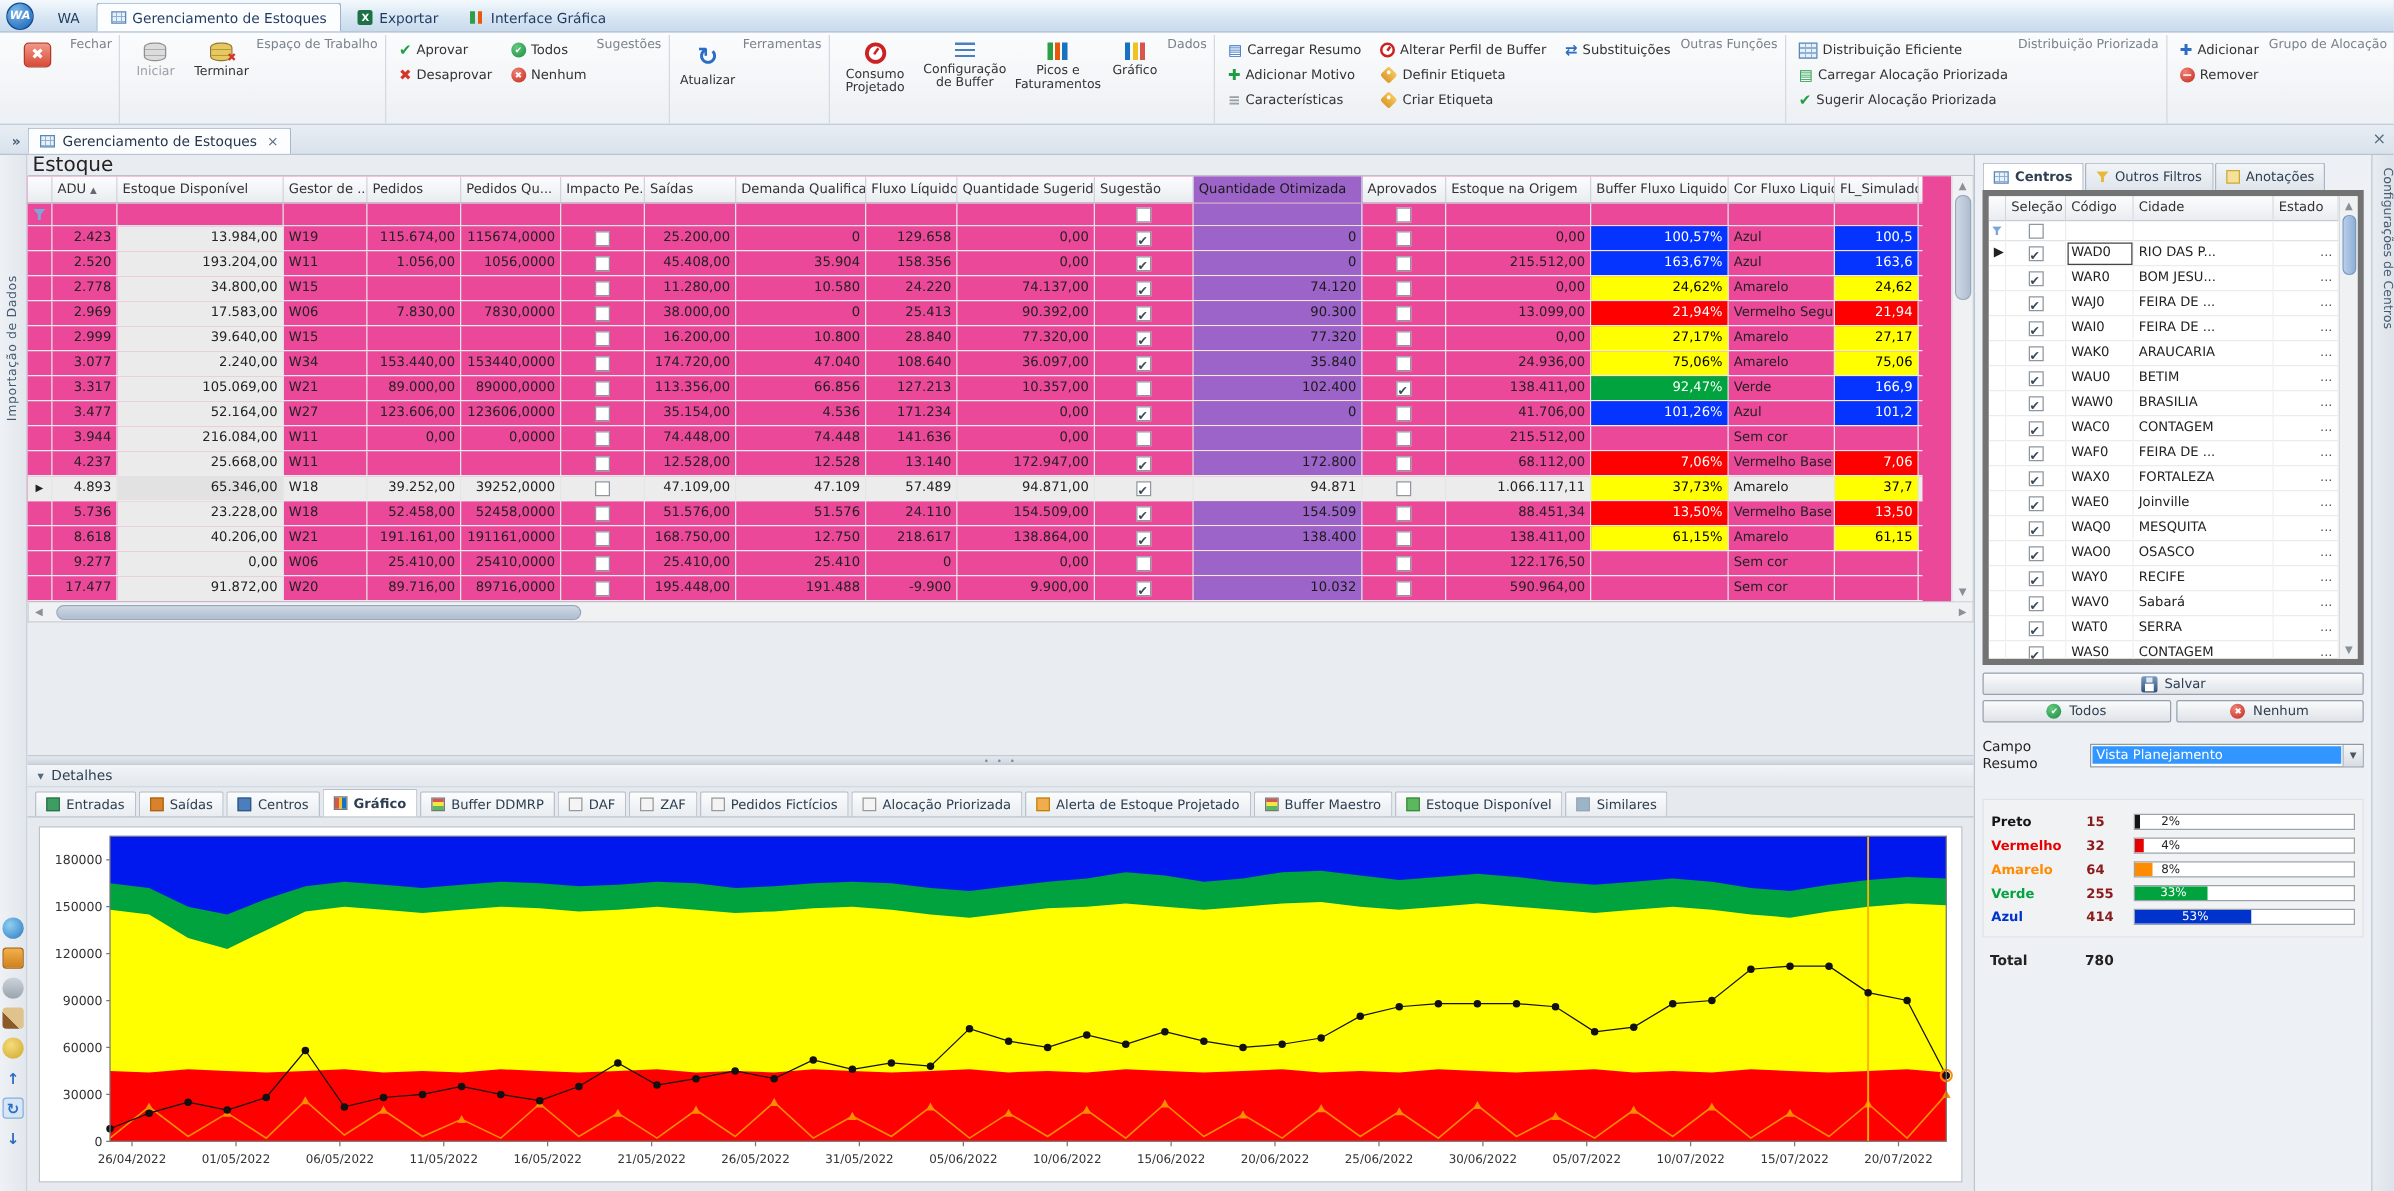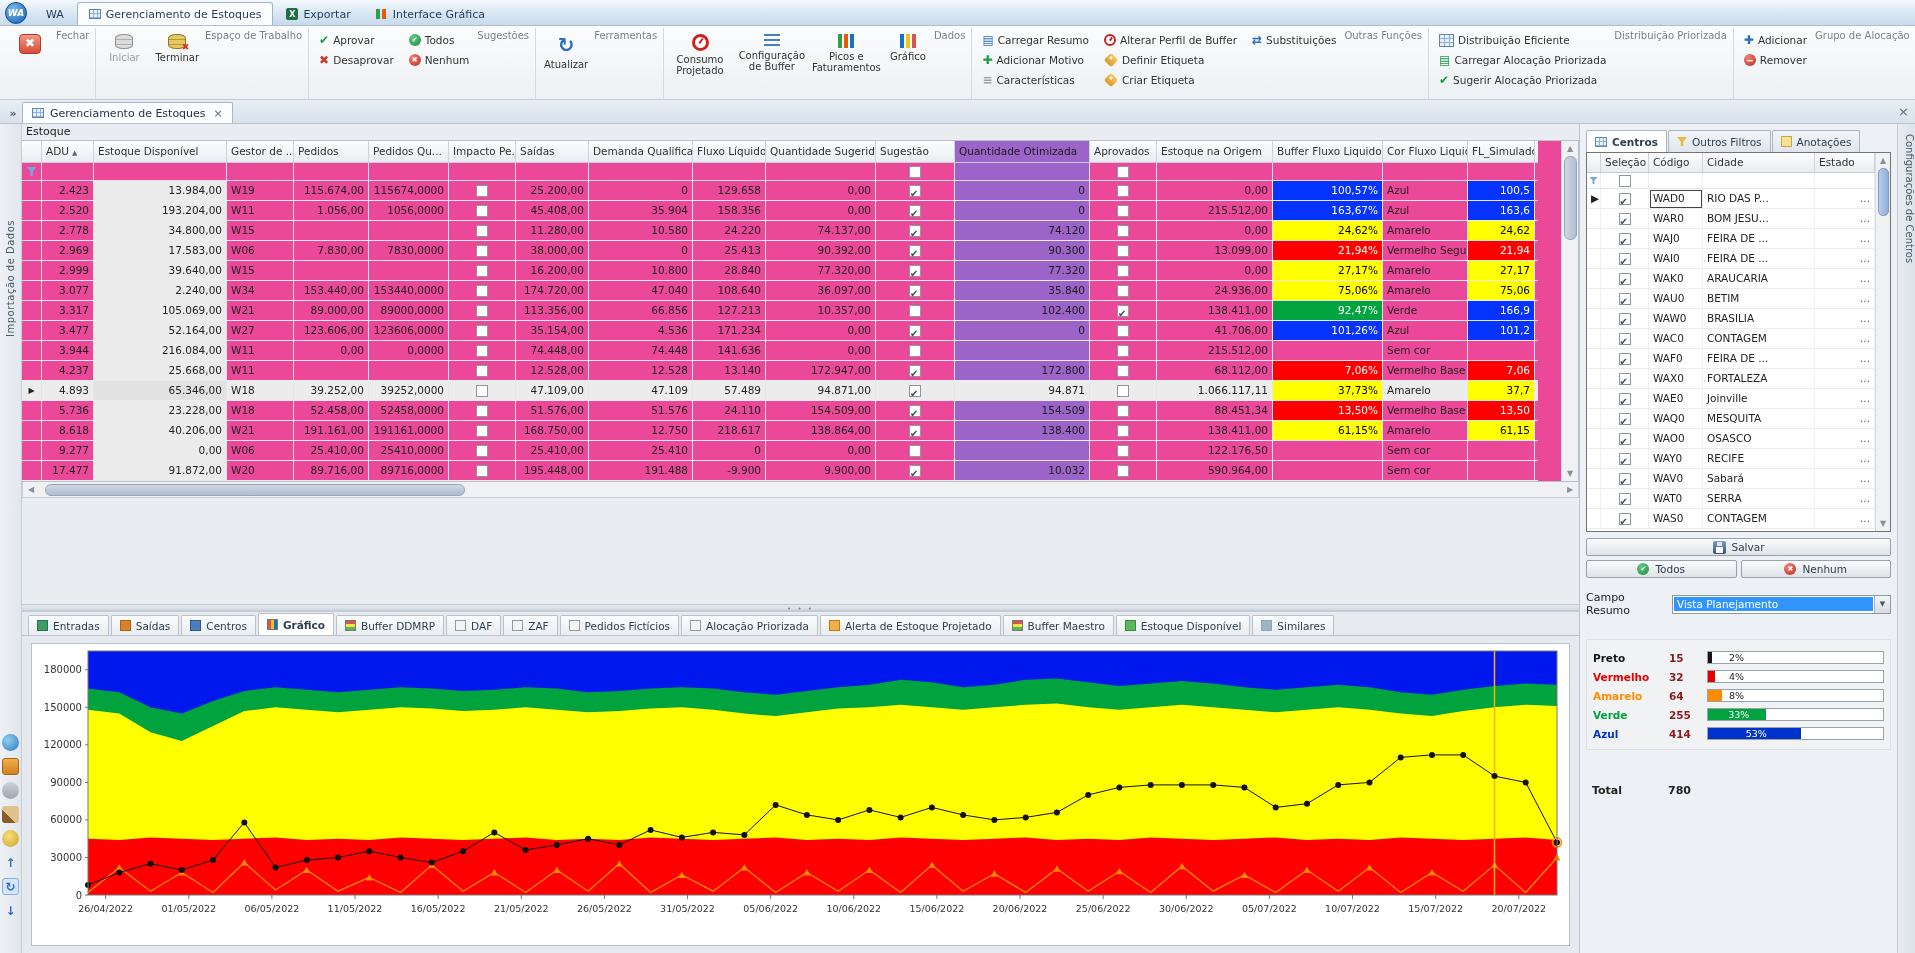--- a/index.html
+++ b/index.html
@@ -89,21 +89,21 @@
 .r-pack{background:linear-gradient(#f2b04a,#d07f1f);border:1px solid #a8650f}
 .r-user{background:linear-gradient(#cdd4da,#9aa4ae);border-radius:50%}
 .r-brush{background:linear-gradient(45deg,#8a5a2b 40%,#e0c38c 40%)}
 .r-key{background:radial-gradient(circle at 40% 35%,#f5dd7a,#cfa62c);border-radius:50%}
 .r-sel{background:#d7e6f7;border:1px solid #86aede}
 .rightstrip{width:18px;background:linear-gradient(90deg,#e8ecf1,#dde3ea);border-left:1px solid #c5ccd4}
 .vtext2{writing-mode:vertical-rl;font-size:10px;color:#44596f;margin:10px auto 0;display:block;text-align:center;width:100%;cursor:pointer}
 
 
 .center-col{flex:1;display:flex;flex-direction:column;min-width:0;background:#e9edf2}
-.caption{height:16px;line-height:16px;padding-left:4px;color:#222;font-size:11px}
+.caption{height:16px;line-height:16px;padding-left:4px;color:#222;font-size:16px}
 .gridwrap{display:flex;border:1px solid #b9c2cc;border-left:none;background:#fff;height:342px}
 .gridscroll{flex:1;overflow:hidden;background:#ec4899}
 .grow{display:flex;width:1516px}
 .hc,.fc,.dc{flex:none;border-right:1px solid #e3e5e8;padding:0 4px;white-space:nowrap;overflow:hidden}
 .ghead{height:22px;background:linear-gradient(#fdfdfe,#e9ecf0);border-bottom:1px solid #c6ccd3}
 .hc{line-height:21px;border-right:1px solid #cfd4da;color:#333;font-size:10.5px}
 .gfilter{height:18px;border-bottom:1px solid #e0e2e5}
 .fc{line-height:17px;display:flex;align-items:center}
 .drow{height:20px;border-bottom:1px solid #ececec;cursor:default}
 .dc{line-height:19px;font-size:10.5px}
@@ -154,21 +154,21 @@
 .dticon.c-stock{background:#5cb85c;border-color:#3c8a3c}
 .dticon.c-sim{background:#9ab4c8;border-color:#6e8round}
 .chartpad{flex:1;padding:7px 9px;min-height:0}
 .chartbox{width:100%;height:100%;background:#fff;border:1px solid #b9c2cc}
 
 
 .rightpanel{width:318px;background:#edf0f4;border-left:1px solid #bcc5cf;padding:6px 6px 0;display:flex;flex-direction:column}
 .ptabs{display:flex;gap:1px;height:22px}
 .ptab{display:flex;align-items:center;gap:5px;padding:0 8px;border:1px solid #aab6c3;border-bottom:none;border-radius:2px 2px 0 0;background:linear-gradient(#f2f5f8,#dfe5ec);font-size:10.5px;color:#2c3e50;cursor:pointer}
 .ptab.active{background:#fff;font-weight:bold}
-.pgridwrap{border:1px solid #737373;background:#fff;display:flex;height:380px}
+.pgridwrap{border:5px solid #737373;background:#fff;display:flex;height:380px}
 .pgrid{flex:1;overflow:hidden}
 .prow{display:flex;width:100%}
 .phc{height:20px;line-height:19px;background:linear-gradient(#fdfdfe,#e9ecf0);border-bottom:1px solid #c6ccd3;border-right:1px solid #cfd4da;font-size:10.5px;color:#333;padding:0 4px;white-space:nowrap;overflow:hidden;flex:none}
 .pfc{height:16px;border-bottom:1px solid #e0e2e5;border-right:1px solid #eee;display:flex;align-items:center;justify-content:center;flex:none}
 .pdc{height:20px;line-height:19px;border-bottom:1px solid #ececec;border-right:1px solid #f0f0f0;font-size:10.5px;padding:0 4px;white-space:nowrap;overflow:hidden;flex:none}
 .pw-ind{width:14px}.pw-sel{width:48px}.pw-cod{width:54px}.pw-cid{width:112px}.pw-est{flex:1;width:auto}
 .pdc.pw-est{text-align:right;color:#555}
 .pdc.focus{outline:1px solid #444;outline-offset:-2px;background:#fff}
 .pvscroll{width:15px;background:#f0f1f3;border-left:1px solid #d6dade;display:flex;flex-direction:column}
 .pvthumb{width:11px;margin:0 auto;height:48px;background:linear-gradient(90deg,#b9cdea,#8fb0d9);border:1px solid #7a9ac2;border-radius:5px}
@@ -182,21 +182,21 @@
 .sel-text{flex:1;background:#3196ff;color:#fff;padding:1px 3px;margin:1px;white-space:nowrap;overflow:hidden;font-size:10.5px}
 .sel-btn{width:16px;height:100%;background:linear-gradient(#f4f6f8,#d8dde2);border-left:1px solid #aab2bb;display:flex;align-items:center;justify-content:center;color:#4a5560}
 .sel-btn::after{content:"▼";font-size:7px}
 .legend{margin-top:22px;background:#f1f2f4;border:1px solid #dfe2e6;padding:8px 6px 6px}
 .legrow{display:flex;align-items:center;height:19px;gap:4px}
 .leglabel{width:72px;font-weight:bold;font-size:10.5px}
 .legcount{width:34px;color:#8b1a1a;font-weight:bold;font-size:10.5px}
 .legbar{flex:1;height:13px;background:#fff;border:1px solid #9aa2ab;position:relative;overflow:hidden}
 .legfill{position:absolute;left:0;top:0;bottom:0}
 .legpct{position:absolute;top:0;line-height:12px;font-size:9.5px;color:#222}
-.total-row{display:flex;margin-top:34px;padding:0 6px;align-items:center}
+.total-row{display:flex;margin-top:12px;padding:0 6px;align-items:center}
 .total-label{width:76px;font-weight:bold;color:#222}
 .total-value{font-weight:bold;color:#222}
 </style>
 </head>
 <body>
 
 <div class="app">
 
   <div class="titlebar">
     <div class="logo">WA</div>
@@ -912,20 +912,24 @@
         <span class="sb-btn sb-rt" style="margin-left:auto"></span>
       </div>
 
       <div class="filler"></div>
 
       <div class="splitter">
           <span class="dots"></span>
         </div>
 
       <div class="details">
+        <div class="dhead">
+          <span class="chev"></span>
+          <span>Detalhes</span>
+        </div>
         <div class="dtabs">
 
             <div class="dtab">
               <span class="dticon c-in"></span>
               <span>Entradas</span>
             </div>
 
             <div class="dtab">
               <span class="dticon c-out"></span>
               <span>Saídas</span>

